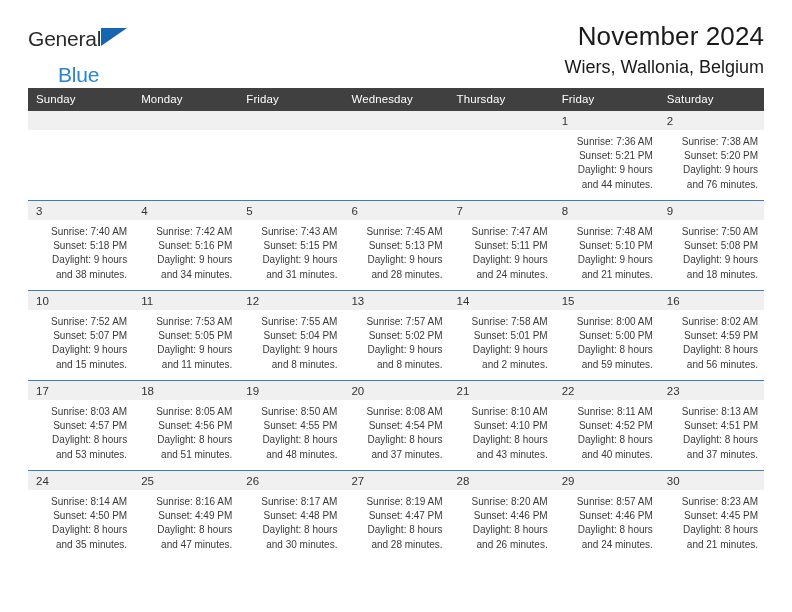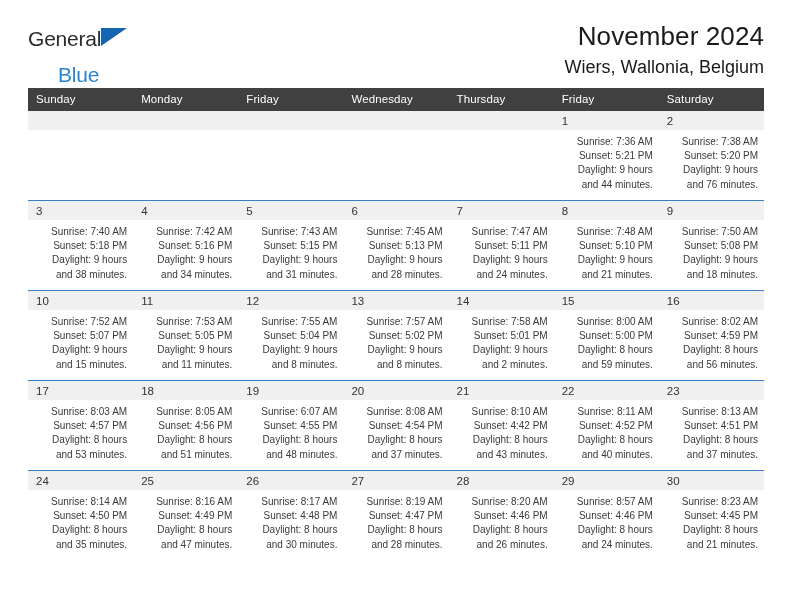--- a/index.html
+++ b/index.html
@@ -425,21 +425,21 @@
                 <div>Sunset: 4:56 PM</div>
                 <div>Daylight: 8 hours</div>
                 <div>and 51 minutes.</div>
               </div>
             </div>
           </td>
           <td>
             <div class="daybox">
               <div class="daynum-band">19</div>
               <div class="details">
-                <div>Sunrise: 6:07 AM</div>
+                <div>Sunrise: 8:50 AM</div>
                 <div>Sunset: 4:55 PM</div>
                 <div>Daylight: 8 hours</div>
                 <div>and 48 minutes.</div>
               </div>
             </div>
           </td>
           <td>
             <div class="daybox">
               <div class="daynum-band">20</div>
               <div class="details">
@@ -448,21 +448,21 @@
                 <div>Daylight: 8 hours</div>
                 <div>and 37 minutes.</div>
               </div>
             </div>
           </td>
           <td>
             <div class="daybox">
               <div class="daynum-band">21</div>
               <div class="details">
                 <div>Sunrise: 8:10 AM</div>
-                <div>Sunset: 4:42 PM</div>
+                <div>Sunset: 4:10 PM</div>
                 <div>Daylight: 8 hours</div>
                 <div>and 43 minutes.</div>
               </div>
             </div>
           </td>
           <td>
             <div class="daybox">
               <div class="daynum-band">22</div>
               <div class="details">
                 <div>Sunrise: 8:11 AM</div>

